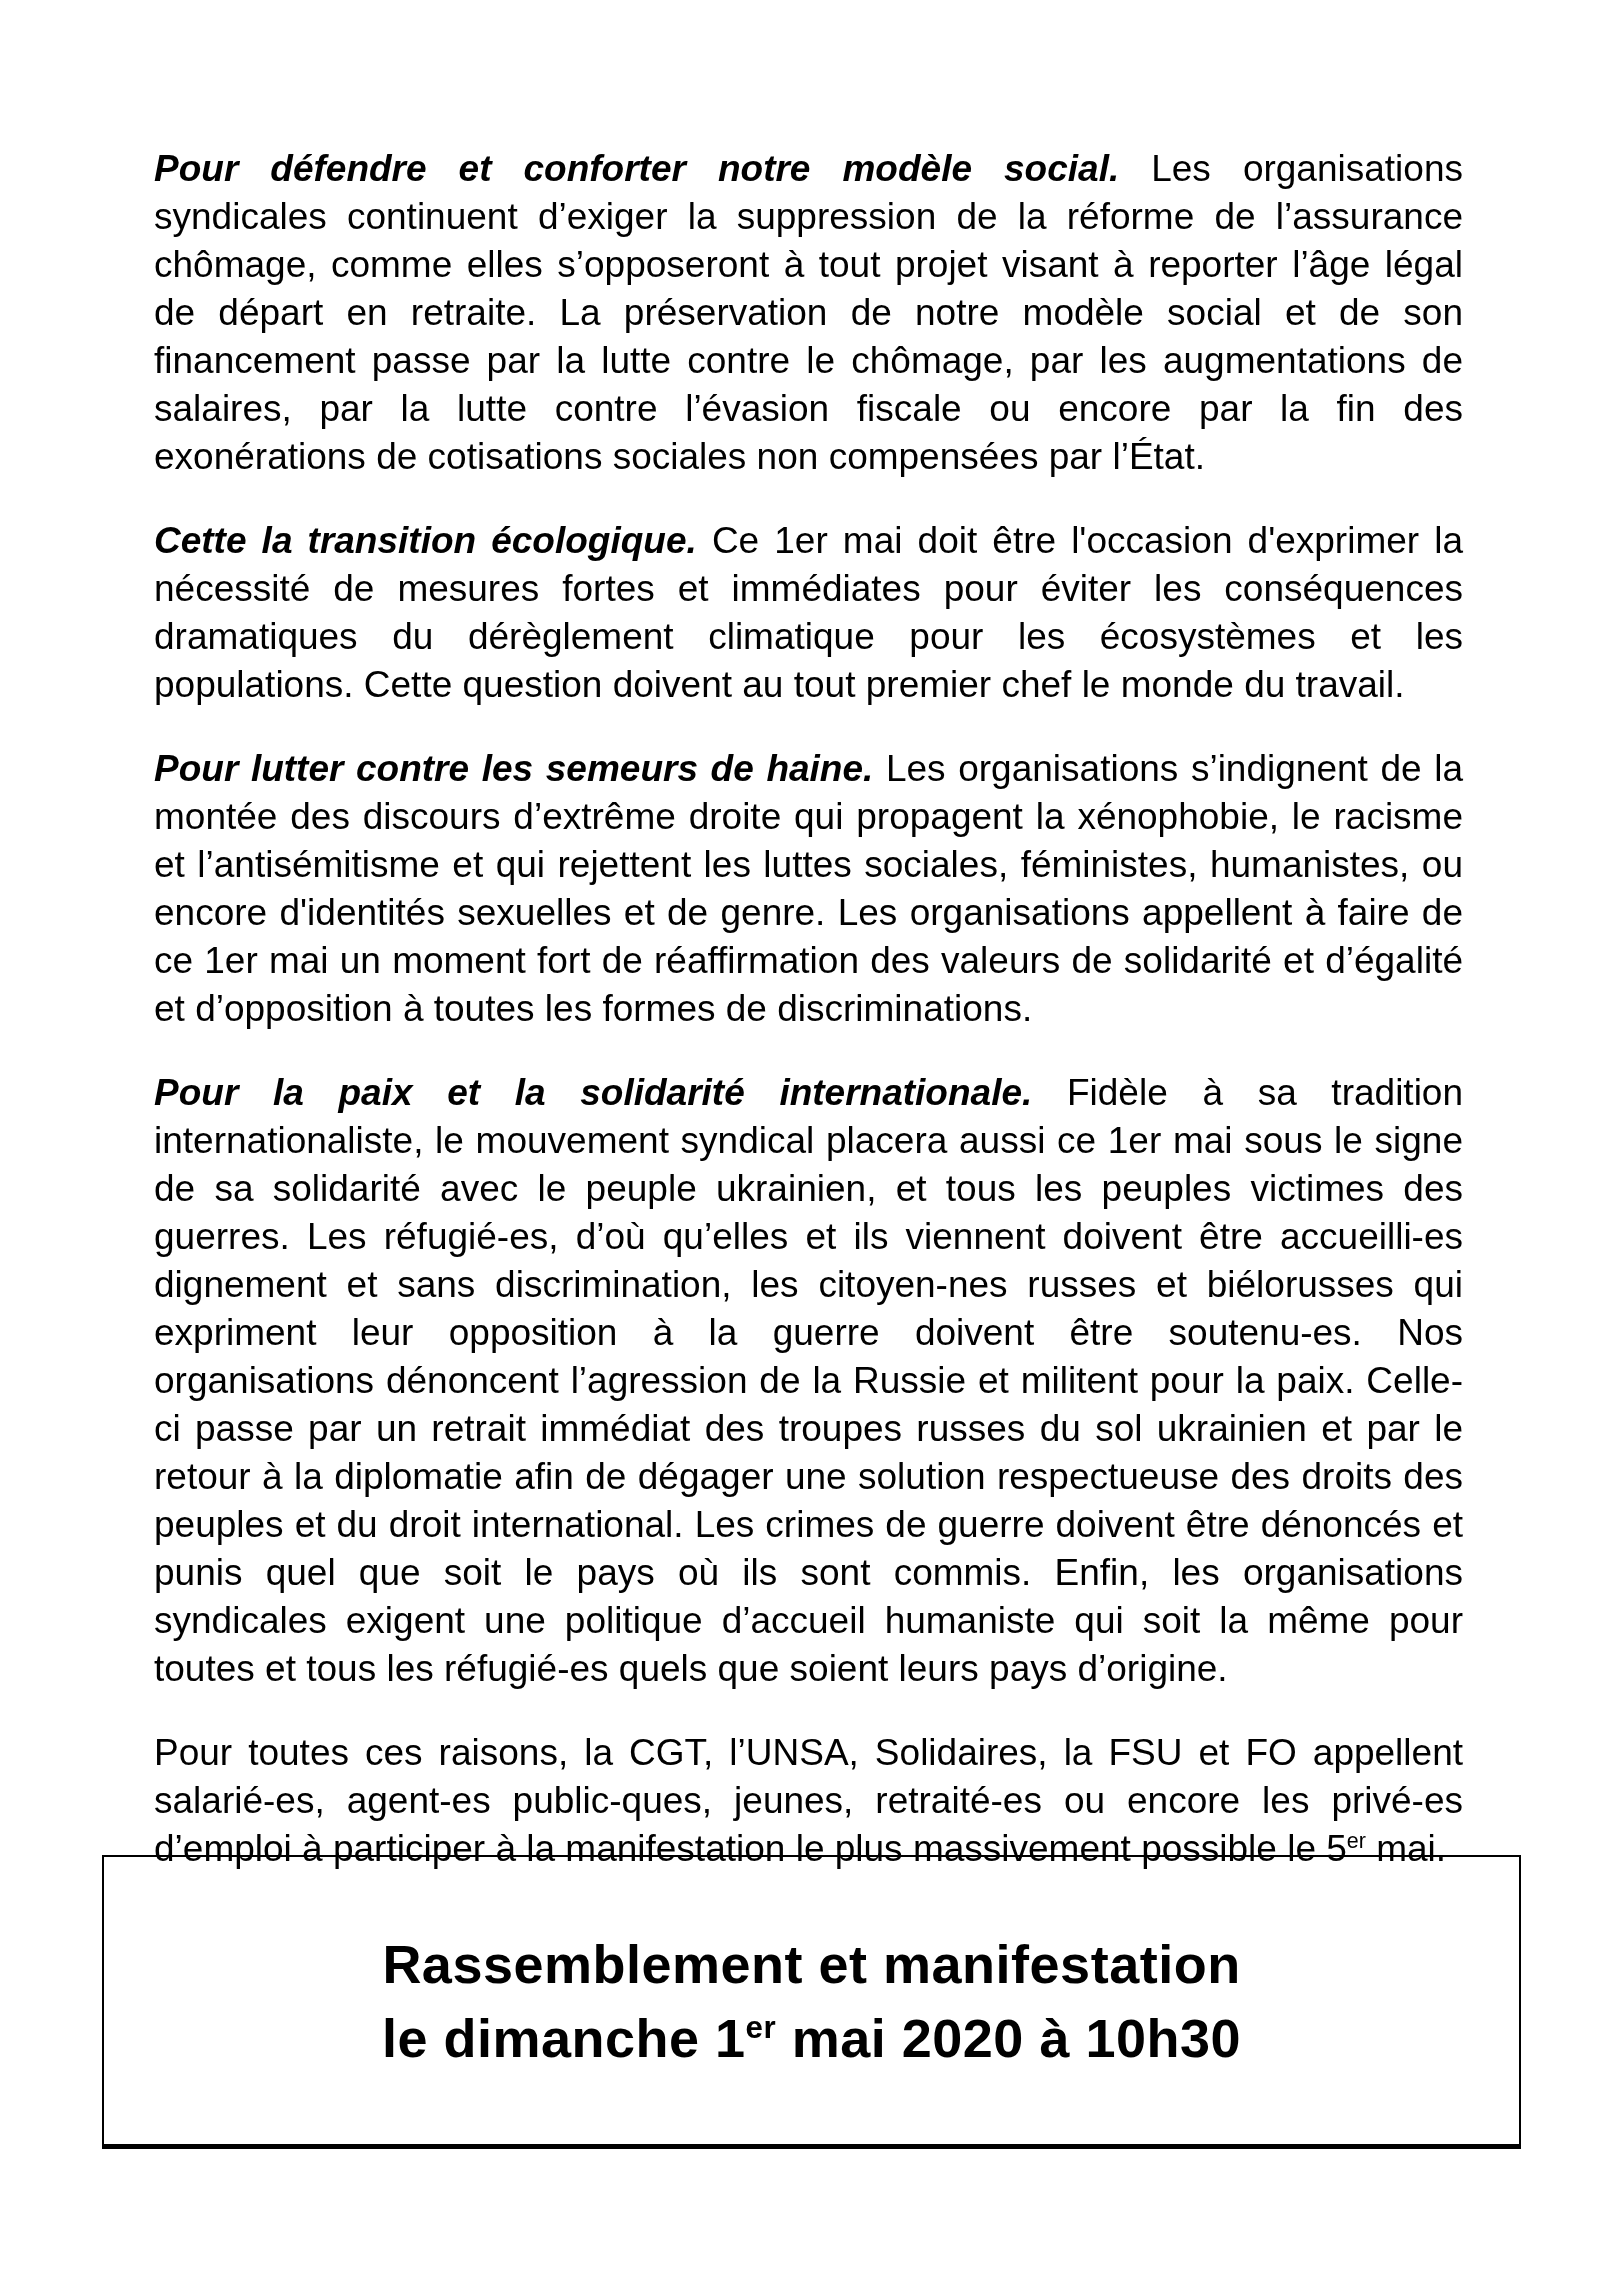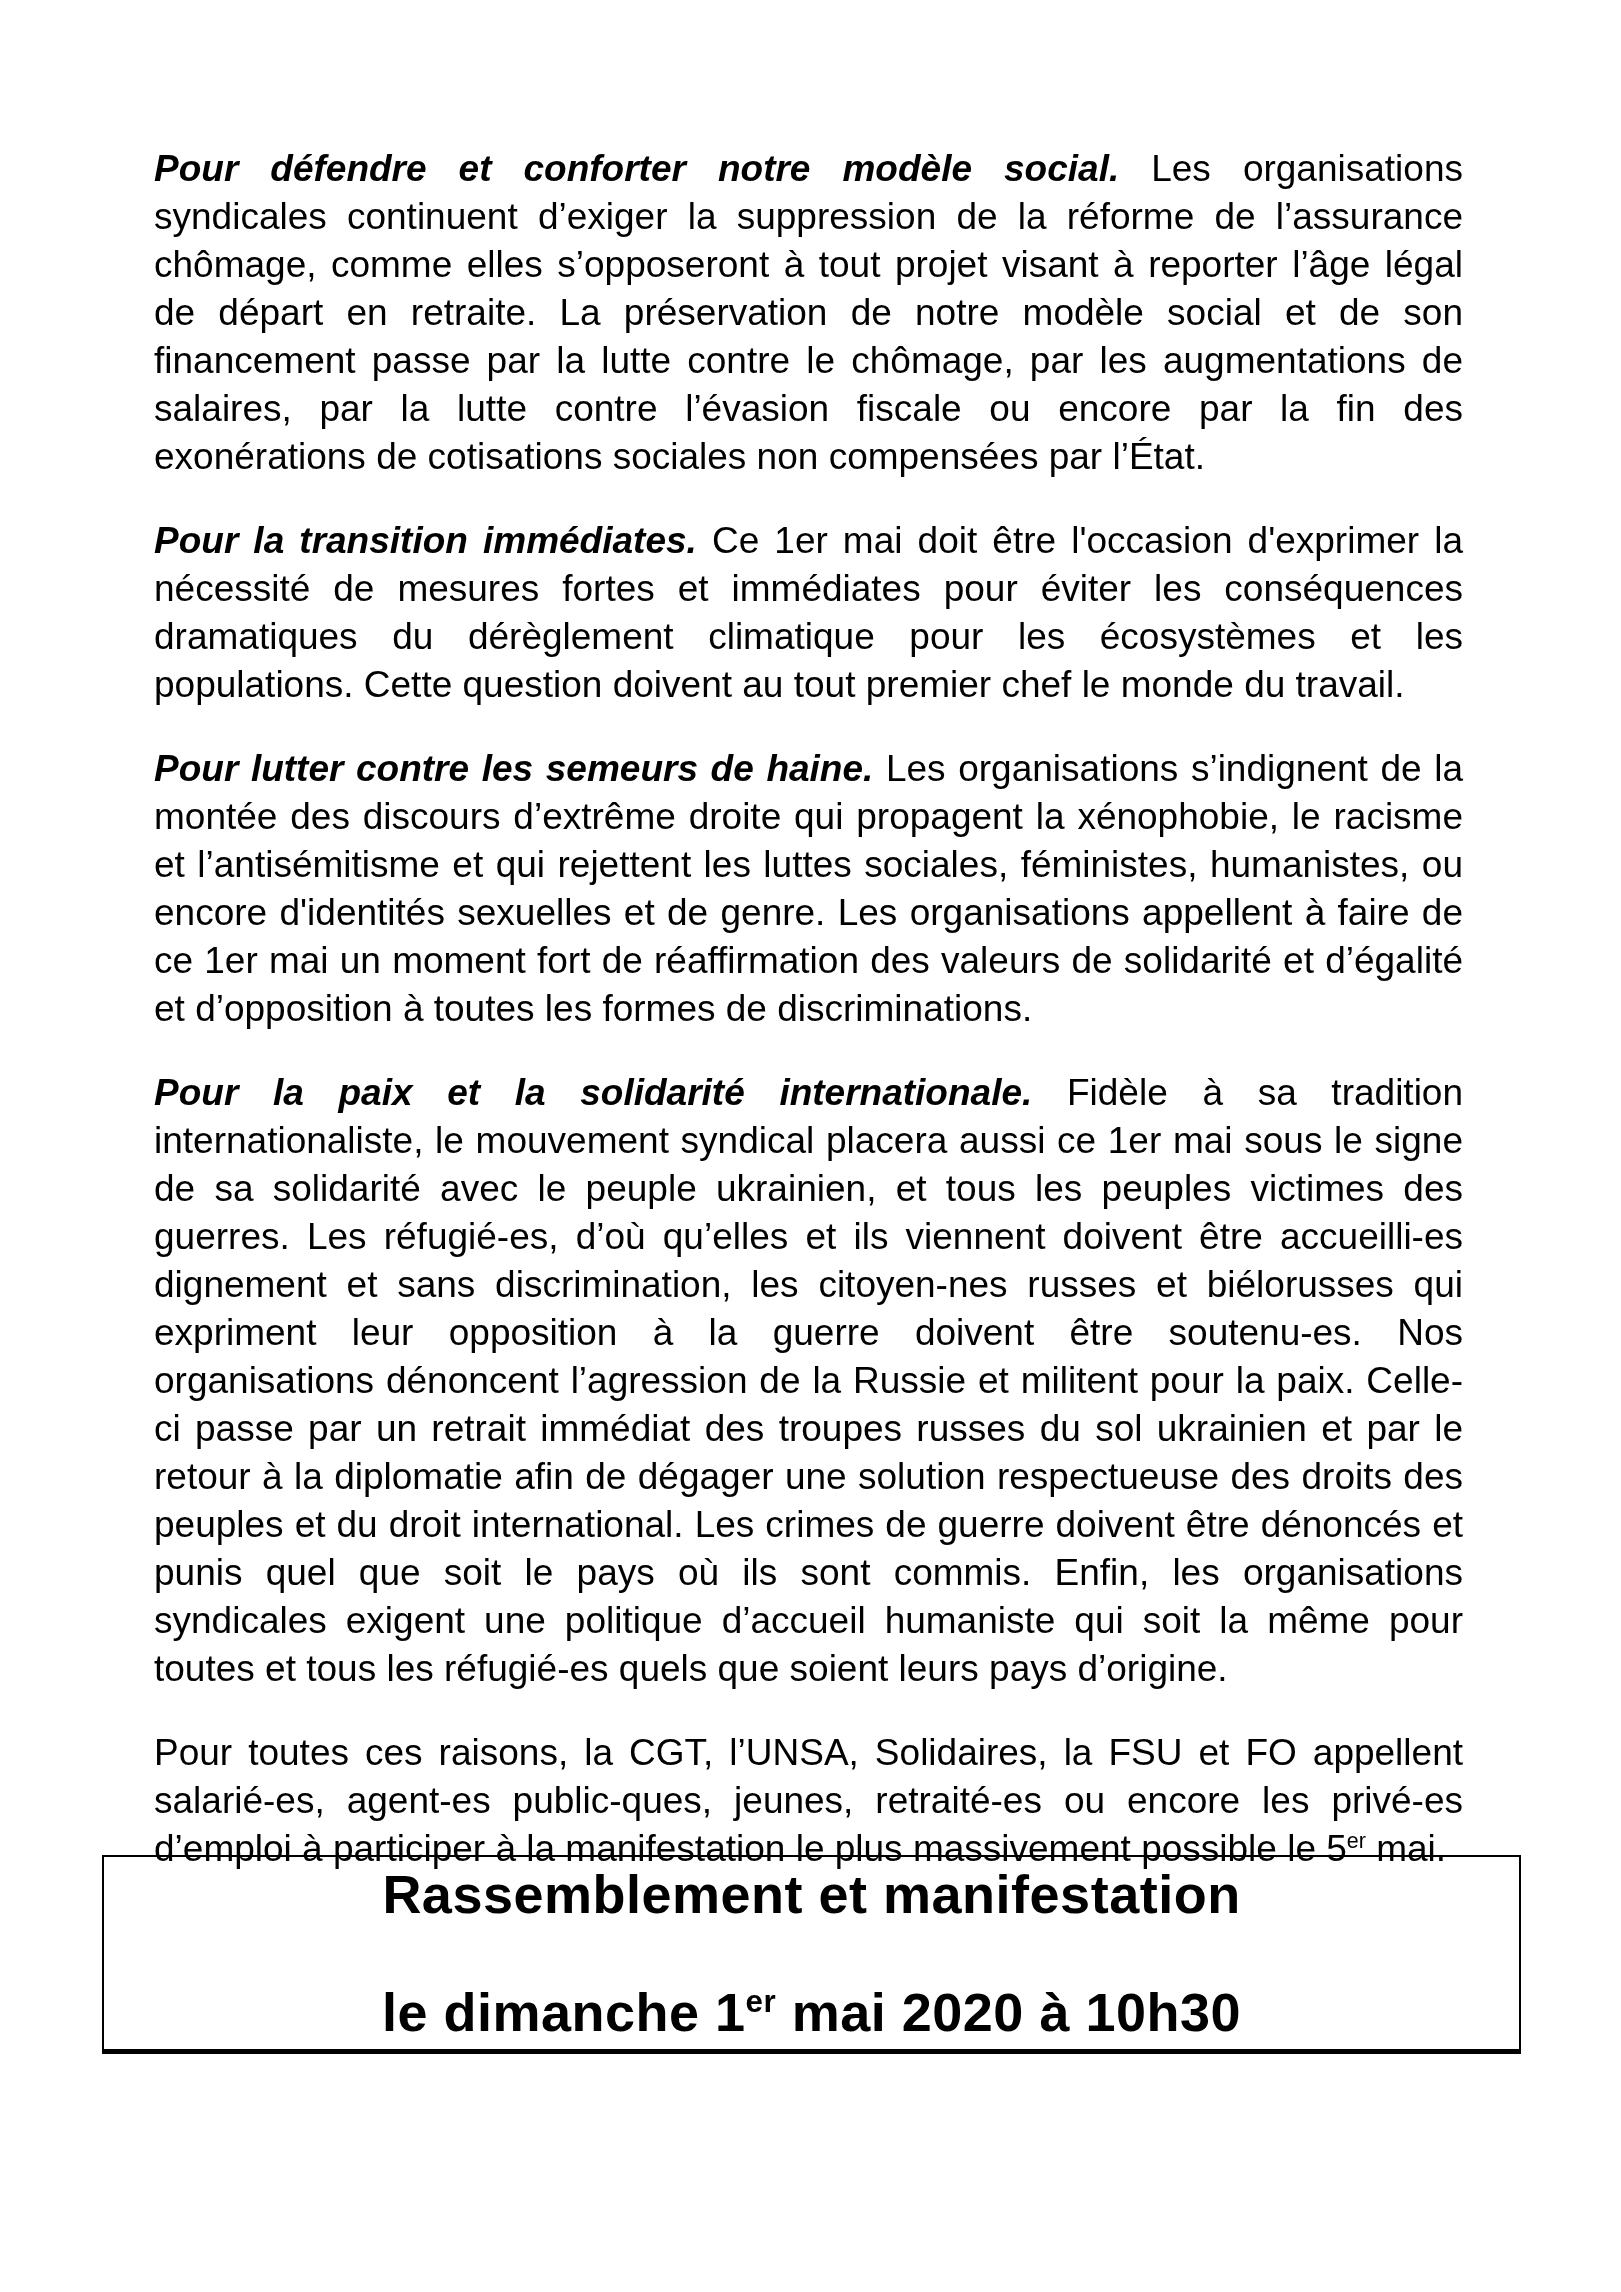--- a/index.html
+++ b/index.html
@@ -37,27 +37,27 @@
   sup.sup {
     font-size: 0.58em;
     line-height: 0;
     vertical-align: super;
   }
   .announce-box {
     position: absolute;
     left: 102px;
     top: 1855px;
     width: 1419px;
-    height: 199px;
+    height: 294px;
     box-sizing: border-box;
     border: 2.9px solid #000000;
     border-bottom-width: 5.9px;
     display: flex;
     flex-direction: column;
-    justify-content: space-between;
+    justify-content: center;
     align-items: center;
     text-align: center;
   }
   .box-line {
     font-weight: bold;
     font-size: 54px;
     line-height: 74px;
     letter-spacing: 0.5px;
     white-space: nowrap;
   }
@@ -72,21 +72,21 @@
 </style>
 </head>
 <body>
 
 <div class="page">
 
   <div class="content">
 
     <p class="para"><span class="lead">Pour défendre et conforter notre modèle social. </span><span>Les organisations syndicales continuent d’exiger la suppression de la réforme de l’assurance chômage, comme elles s’opposeront à tout projet visant à reporter l’âge légal de départ en retraite. La préservation de notre modèle social et de son financement passe par la lutte contre le chômage, par les augmentations de salaires, par la lutte contre l’évasion fiscale ou encore par la fin des exonérations de cotisations sociales non compensées par l’État.</span></p>
 
-    <p class="para"><span class="lead">Pour la transition immédiates. </span><span>Ce 1er mai doit être l'occasion d'exprimer la nécessité de mesures fortes et immédiates pour éviter les conséquences dramatiques du dérèglement climatique pour les écosystèmes et les populations. Cette question doivent au tout premier chef le monde du travail.</span></p>
+    <p class="para"><span class="lead">Cette la transition écologique. </span><span>Ce 1er mai doit être l'occasion d'exprimer la nécessité de mesures fortes et immédiates pour éviter les conséquences dramatiques du dérèglement climatique pour les écosystèmes et les populations. Cette question doivent au tout premier chef le monde du travail.</span></p>
 
     <p class="para"><span class="lead">Pour lutter contre les semeurs de haine. </span><span>Les organisations s’indignent de la montée des discours d’extrême droite qui propagent la xénophobie, le racisme et l’antisémitisme et qui rejettent les luttes sociales, féministes, humanistes, ou encore d'identités sexuelles et de genre. Les organisations appellent à faire de ce 1er mai un moment fort de réaffirmation des valeurs de solidarité et d’égalité et d’opposition à toutes les formes de discriminations.</span></p>
 
     <p class="para"><span class="lead">Pour la paix et la solidarité internationale. </span><span>Fidèle à sa tradition internationaliste, le mouvement syndical placera aussi ce 1er mai sous le signe de sa solidarité avec le peuple ukrainien, et tous les peuples victimes des guerres. Les réfugié-es, d’où qu’elles et ils viennent doivent être accueilli-es dignement et sans discrimination, les citoyen-nes russes et biélorusses qui expriment leur opposition à la guerre doivent être soutenu-es. Nos organisations dénoncent l’agression de la Russie et militent pour la paix. Celle-ci passe par un retrait immédiat des troupes russes du sol ukrainien et par le retour à la diplomatie afin de dégager une solution respectueuse des droits des peuples et du droit international. Les crimes de guerre doivent être dénoncés et punis quel que soit le pays où ils sont commis. Enfin, les organisations syndicales exigent une politique d’accueil humaniste qui soit la même pour toutes et tous les réfugié-es quels que soient leurs pays d’origine.</span></p>
 
     <p class="para"><span>Pour toutes ces raisons, la CGT, l’UNSA, Solidaires, la FSU et FO appellent salarié-es, agent-es public-ques, jeunes, retraité-es ou encore les privé-es d’emploi à participer à la manifestation le plus massivement possible le 5</span><sup class="sup">er</sup><span> mai.</span></p>
 
   </div>
 
   <div class="announce-box">

